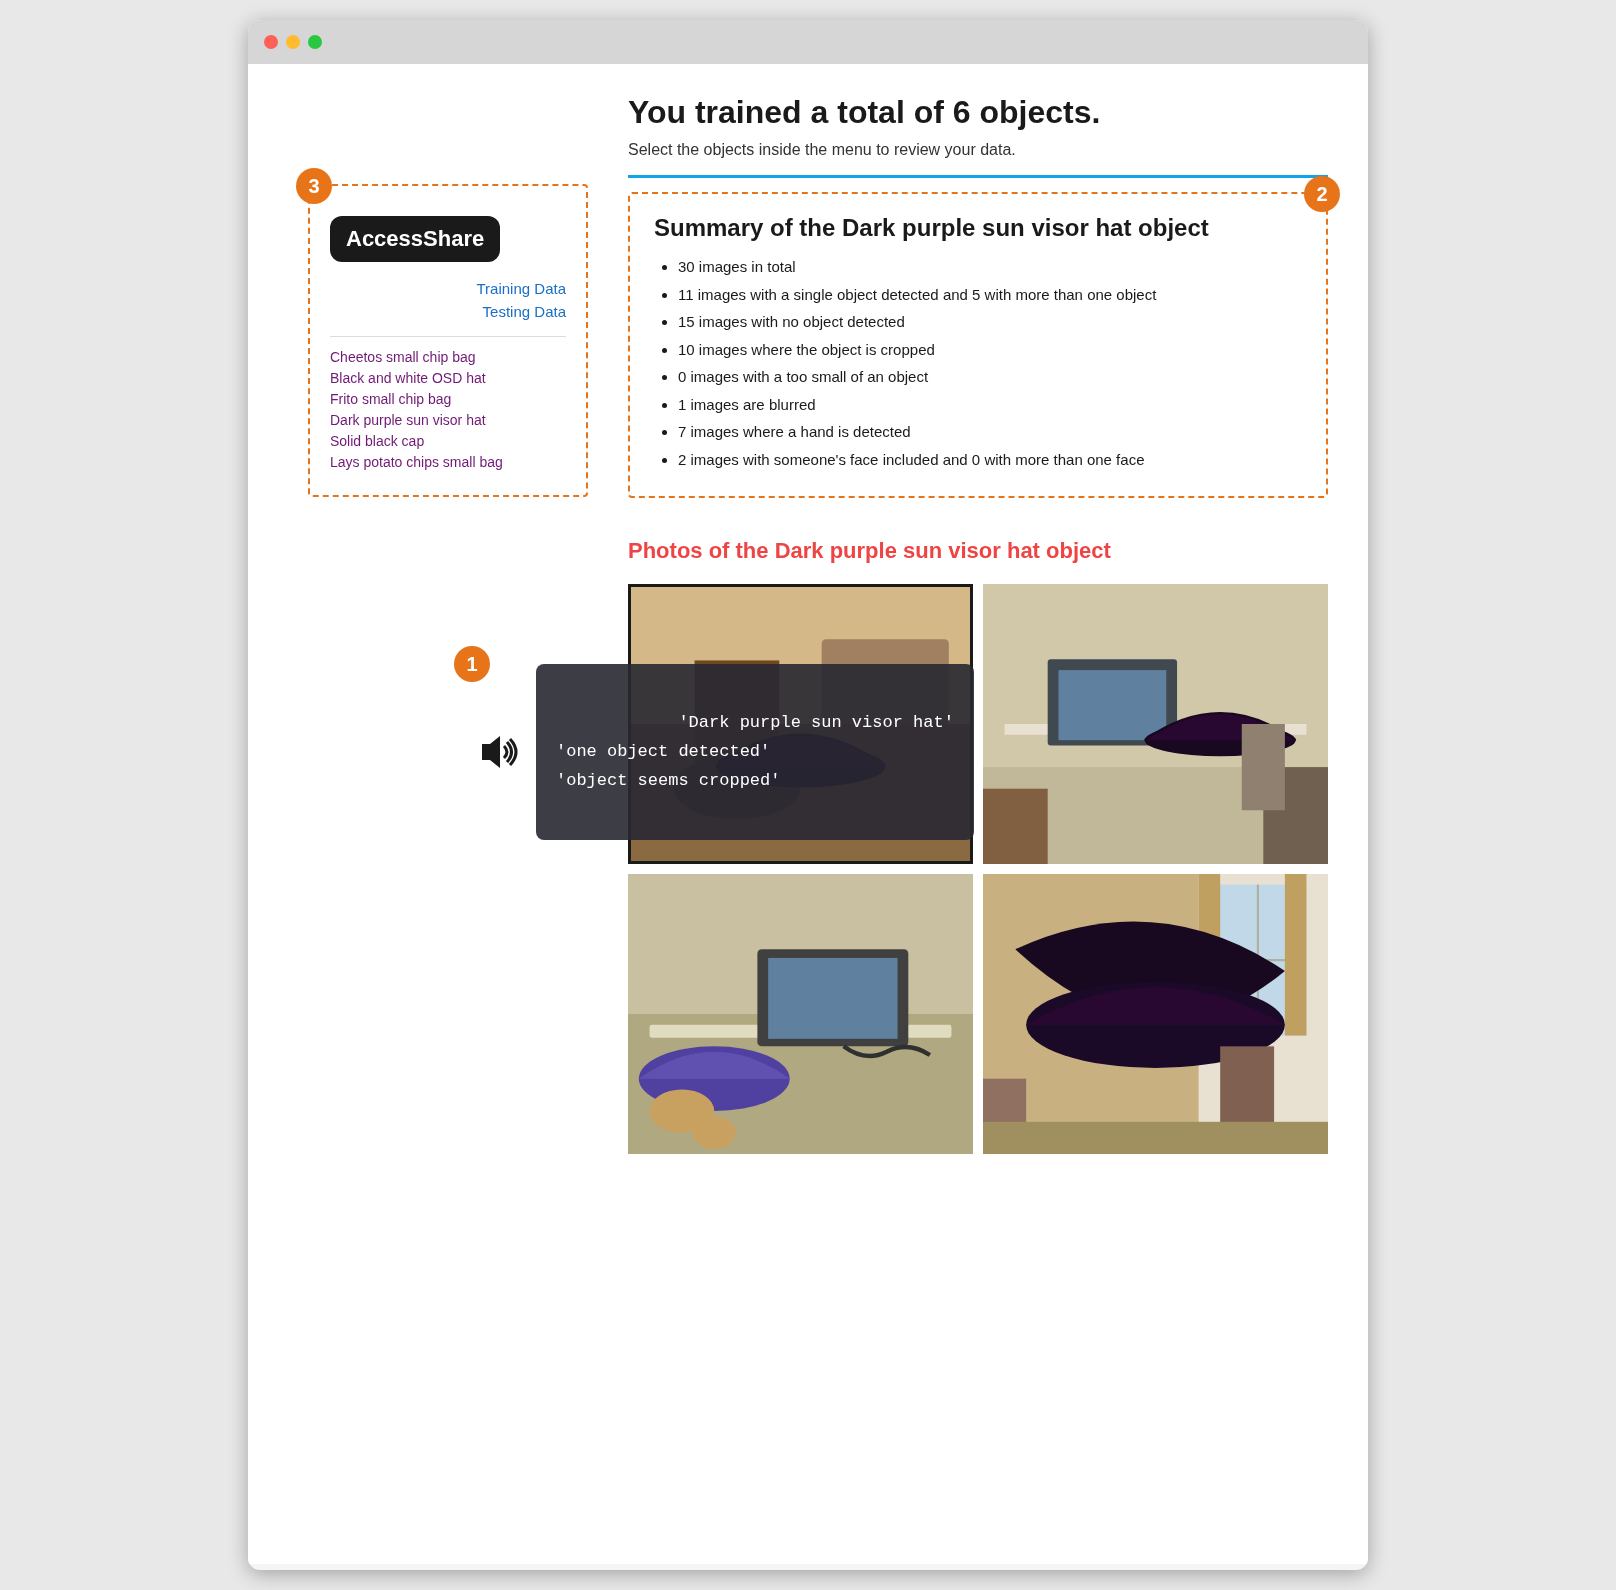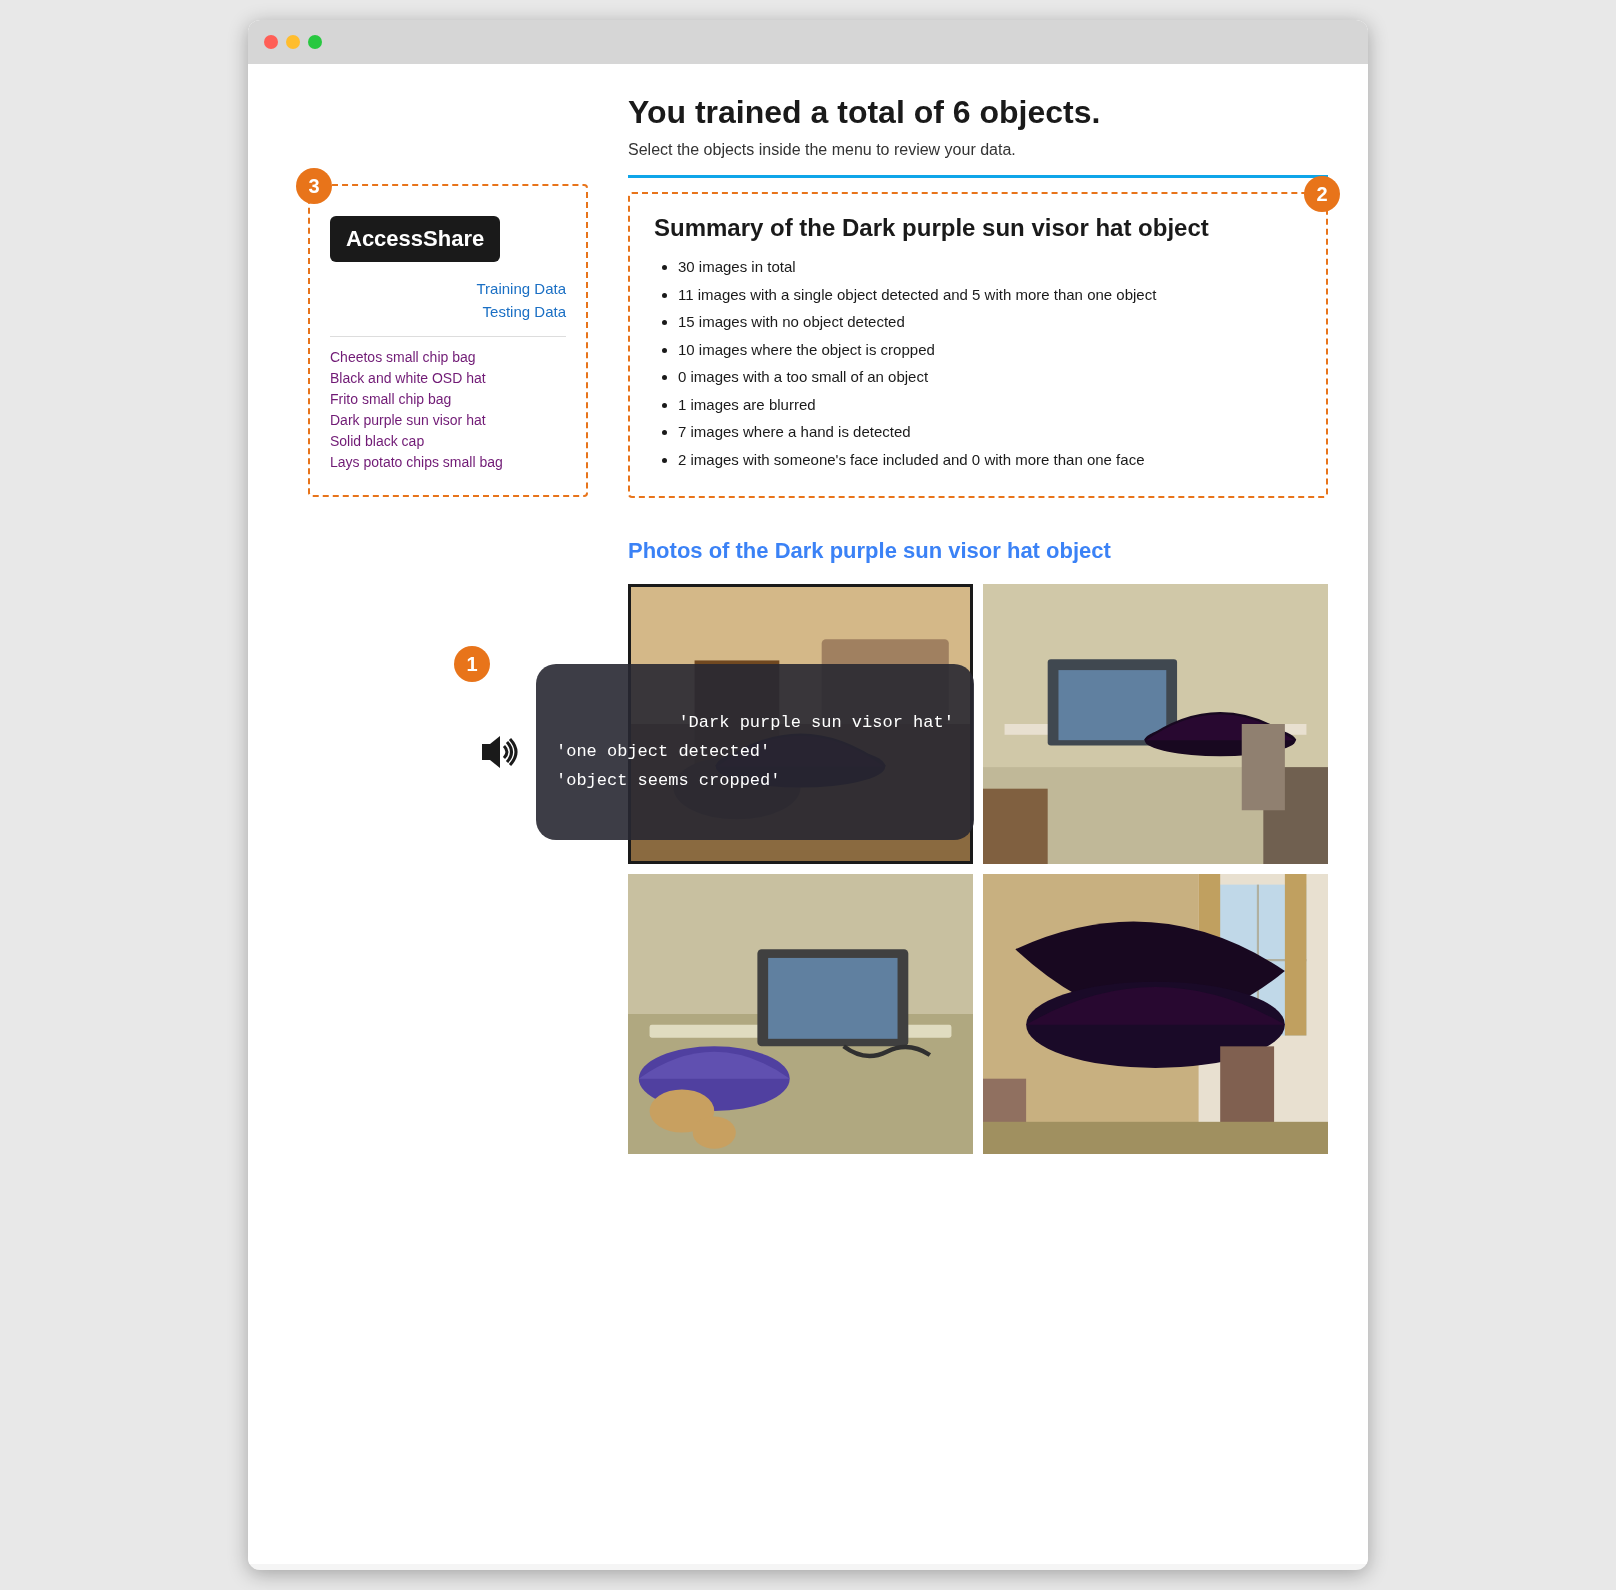--- a/index.html
+++ b/index.html
@@ -75,21 +75,21 @@
       align-items: center;
       justify-content: center;
     }
 
     .logo {
       background: #1a1a1a;
       color: white;
       font-size: 22px;
       font-weight: bold;
       padding: 10px 16px;
-      border-radius: 6px;
+      border-radius: 12px;
       display: inline-block;
       margin-bottom: 18px;
     }
 
     .sidebar-nav {
       margin-bottom: 16px;
     }
 
     .sidebar-nav a {
       display: block;
@@ -176,21 +176,21 @@
       font-size: 15px;
       color: #1a1a1a;
       margin-bottom: 5px;
       line-height: 1.5;
     }
 
     
     .photos-title {
       font-size: 22px;
       font-weight: bold;
-      color: #3b82f6;
+      color: #ef4444;
       margin-bottom: 20px;
     }
 
     .photos-grid {
       display: grid;
       grid-template-columns: 1fr 1fr;
       gap: 10px;
       position: relative;
     }
 
@@ -253,21 +253,21 @@
       justify-content: center;
     }
 
     .tooltip-box {
       background: rgba(40, 40, 50, 0.90);
       color: white;
       font-family: 'Courier New', monospace;
       font-size: 17px;
       line-height: 1.7;
       padding: 16px 20px;
-      border-radius: 20px;
+      border-radius: 8px;
       white-space: pre;
       margin-left: 8px;
     }
 
     .photos-wrapper {
       position: relative;
     }
   </style>
 </head>
 <body>

